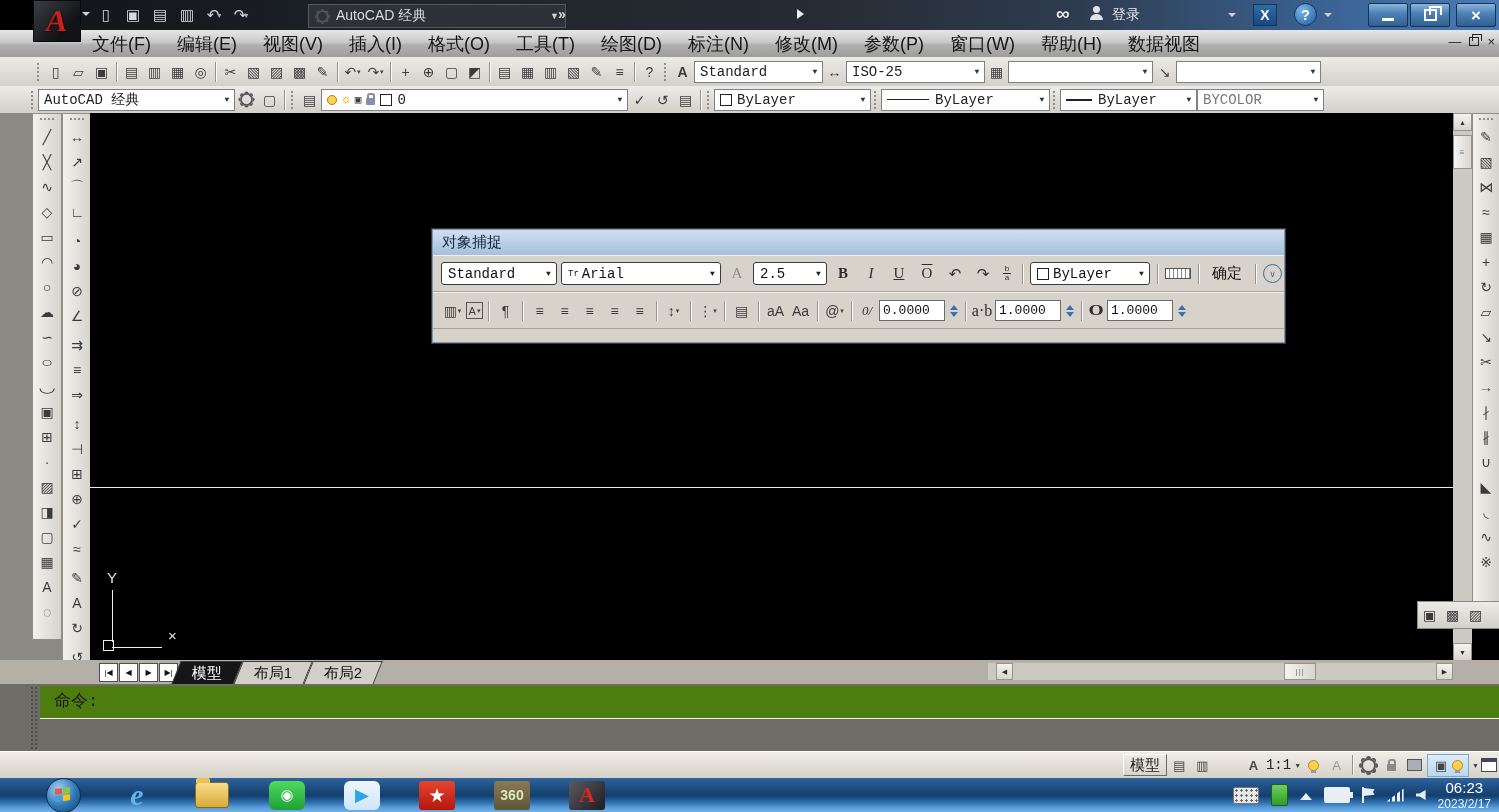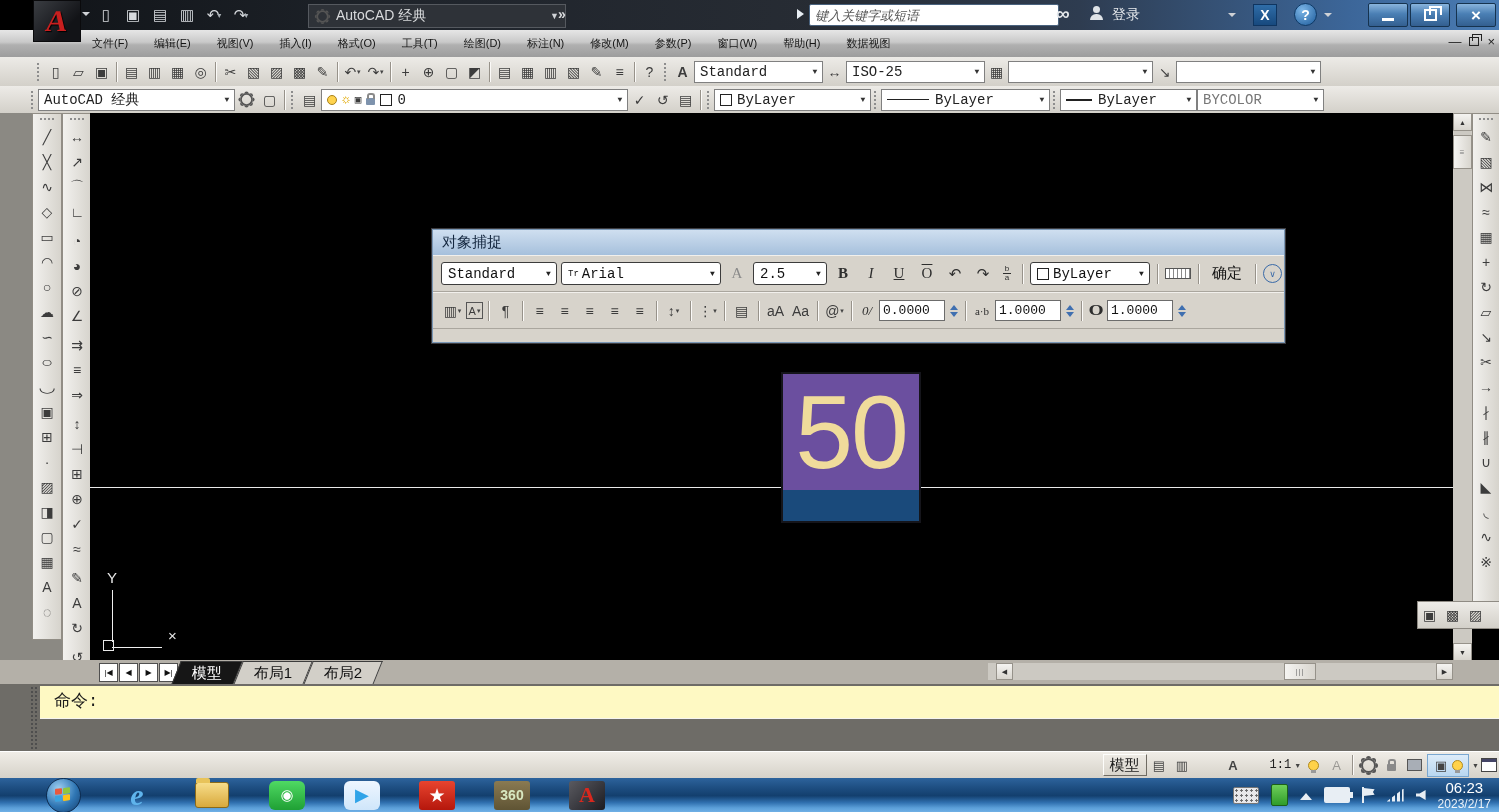--- a/index.html
+++ b/index.html
@@ -45,21 +45,21 @@
     background:linear-gradient(180deg,#89b4dd,#4a7fb4 45%,#335f90);display:flex;align-items:center;justify-content:center;}
   .minG{width:12px;height:3px;background:#fff;margin-top:8px;}
   .resG{width:9px;height:8px;border:2px solid #fff;position:relative;background:transparent;}
   .resG:before{content:"";position:absolute;left:3px;top:-5px;width:9px;height:7px;border:2px solid #fff;border-bottom:none;}
   .cloG{color:#fff;font-size:17px;font-weight:bold;line-height:1;}
 
   
   .menubar{left:0;top:30px;width:1499px;height:27px;
     background:linear-gradient(180deg,#e6e6e6,#c9c9c9 45%,#b0b0b0 55%,#9d9d9d);border-bottom:1px solid #6f6f6f;}
   .mitems{left:92px;top:0;height:27px;display:flex;align-items:center;gap:26px;}
-  .mitem{font-size:11px;color:#151515;white-space:nowrap;}
+  .mitem{font-size:18px;color:#151515;white-space:nowrap;}
   .doc-ctl{right:4px;top:5px;display:flex;gap:8px;align-items:center;color:#222;}
   .doc-ctl .g{font-size:13px;line-height:1;}
   .dresG{width:8px;height:7px;border:1px solid #222;position:relative;}
   .dresG:before{content:"";position:absolute;left:2px;top:-4px;width:8px;height:6px;border:1px solid #222;border-bottom:none;}
 
   
   .toolrow{left:0;width:1499px;background:linear-gradient(180deg,#edebe7,#d3d0c9);border-bottom:1px solid #8f8b84;}
   .tbi{width:23px;height:22px;display:inline-flex;align-items:center;justify-content:center;
     color:#3c3c3c;font-size:14px;position:relative;flex:none;}
   .dd{font-size:7px;color:#444;margin-left:1px;}
@@ -137,21 +137,21 @@
     font-size:8px;color:#111;flex:none;}
   .tab{height:23px;padding:0 15px;display:flex;align-items:center;transform:skewX(-22deg);
     border:1px solid #3c3c3c;border-bottom:none;background:#d2cfc8;flex:none;}
   .tab span{transform:skewX(22deg);font-size:15px;color:#111;white-space:nowrap;}
   .tab.active{background:#161616;}
   .tab.active span{color:#fff;}
 
   
   .cmdwrap{left:0;top:684px;width:1499px;height:67px;background:#6e6c67;}
   .dragbar{left:30px;top:2px;width:8px;height:63px;background:radial-gradient(#4e4e4e 30%,transparent 36%);background-size:4px 4px;}
-  .cmdhist{left:40px;top:2px;width:1459px;height:33px;background:#fef9c3;border-bottom:1px solid #f5f4f0;
+  .cmdhist{left:40px;top:2px;width:1459px;height:33px;background:#4d7c0f;border-bottom:1px solid #f5f4f0;
     font-size:17px;color:#1c1c1c;display:flex;align-items:flex-start;padding:3px 0 0 14px;box-sizing:border-box;}
   .cmdline{left:40px;top:35px;width:1459px;height:32px;background:#fdfdfb;
     font-size:17px;color:#1c1c1c;display:flex;align-items:flex-end;padding:0 0 3px 8px;box-sizing:border-box;}
 
   
   .statusbar{left:0;top:751px;width:1499px;height:27px;background:linear-gradient(180deg,#f0ede7,#d5d1c8);border-top:1px solid #fff;}
   .coords{left:38px;top:2px;width:318px;height:21px;border:1px solid;border-color:#8b877f #fdfdfb #fdfdfb #8b877f;
     font-size:15px;color:#222;display:flex;align-items:center;padding-left:10px;box-sizing:border-box;}
   .stoggles{left:362px;top:2px;height:22px;display:flex;}
   .stgl{height:20px;padding:0 8px;display:flex;align-items:center;font-size:15px;color:#1c1c1c;
@@ -221,21 +221,20 @@
         <span class="tbi">↶<span class="dd">▾</span></span>
         <span class="tbi">↷<span class="dd">▾</span></span>
       </div>
     <div class="abs ws-combo">
       <span class="gearI" style="transform:scale(.8);"></span>
       <span>AutoCAD 经典</span>
       <span class="dd">▼</span>
     </div>
     <span class="abs overflow">»</span>
     <span class="abs dt-arrow"></span>
-    <input class="abs searchbox" placeholder="键入关键字或短语" style="">
     <span class="abs binoc">∞</span>
     <span class="abs person"></span>
     <span class="abs login">登录</span>
     <span class="abs tinyarr" style="left:1228px;top:13px;"></span>
     <span class="abs xicon">X</span>
     <span class="abs helpicon">?</span>
     <span class="abs tinyarr" style="left:1324px;top:13px;"></span>
     <div class="abs winbtn" style="left:1368px;">
         <span class="minG"></span>
       </div>
@@ -441,24 +440,20 @@
   <div class="abs canvas" style="left:90px;top:113px;width:1363px;height:547px;">
 
     <div class="abs wline" style="left:0;top:374px;width:1363px;"></div>
 
     <div class="ucsline" style="left:22px;top:477px;width:1px;height:52px;"></div>
     <div class="ucsline" style="left:22px;top:534px;width:50px;height:1px;"></div>
     <div class="ucsbox" style="left:13px;top:527px;"></div>
     <span class="ucslabel" style="left:17px;top:456px;">Y</span>
     <span class="ucslabel" style="left:78px;top:514px;">×</span>
 
-    <div class="abs mtextbox" style="left: 691px; top: 259px; width: 136px; height: 147px; background: rgb(107, 79, 159);">
-      <div class="mtext-val" style="color: rgb(240, 219, 155);">50</div>
-      <div class="mtext-bar" style="background: rgb(26, 74, 123);"></div>
-    </div>
   </div>
 
   <div class="abs sb" style="left:1453px;top:113px;width:19px;height:547px;">
     <div class="abs sbtn" style="left:0;top:0;width:17px;height:16px;">▲</div>
     <div class="abs sthumb" style="left:0;top:22px;width:17px;height:32px;">≡</div>
     <div class="abs sbtn" style="left:0;top:530px;width:17px;height:16px;">▼</div>
   </div>
 
   <div class="abs vtb" style="left:1472px;top:113px;width:26px;height:498px;" id="mod-col">
       <span class="vgrip"></span>
@@ -555,21 +550,21 @@
           <span class="tbi">@<span class="dd">▾</span></span>
           <span class="vsep"></span>
         </span>
       <span class="fmtb" style="font-style:italic;font-size:13px;width:20px;">0/</span>
       <input class="num" value="0.0000" style="">
       <span class="spin">
           <b class="up"></b>
           <b class="dn"></b>
         </span>
       <span class="vsep"></span>
-      <span class="fmtb" style="font-size:11px;width:22px;">a·b</span>
+      <span class="fmtb" style="font-size:16px;width:22px;">a·b</span>
       <input class="num" value="1.0000" style="">
       <span class="spin">
           <b class="up"></b>
           <b class="dn"></b>
         </span>
       <span class="vsep"></span>
       <span class="fmtb" style="font-weight:bold;width:18px;transform:scaleX(1.3);">O</span>
       <input class="num" value="1.0000" style="">
       <span class="spin">
           <b class="up"></b>
@@ -612,21 +607,21 @@
     </div>
   </div>
 
   <div class="abs statusbar">
     <div class="abs sbRight">
       <span class="sbtnT">模型</span>
       <span class="sico">▤</span>
       <span class="sico">▥</span>
       <span style="width:26px;"></span>
       <span class="sico" style="font-weight:bold;">A</span>
-      <span class="mono" style="font-size:12px;color:#222;margin-left:24px;">1:1</span>
+      <span class="mono" style="font-size:14px;color:#222;">1:1</span>
       <span class="dd">▼</span>
       <span class="sico">
           <span class="bulbB"></span>
         </span>
       <span class="sico" style="opacity:.45;">A</span>
       <span class="vsep"></span>
       <span class="sico">
           <span class="gearI"></span>
         </span>
       <span class="sico">

